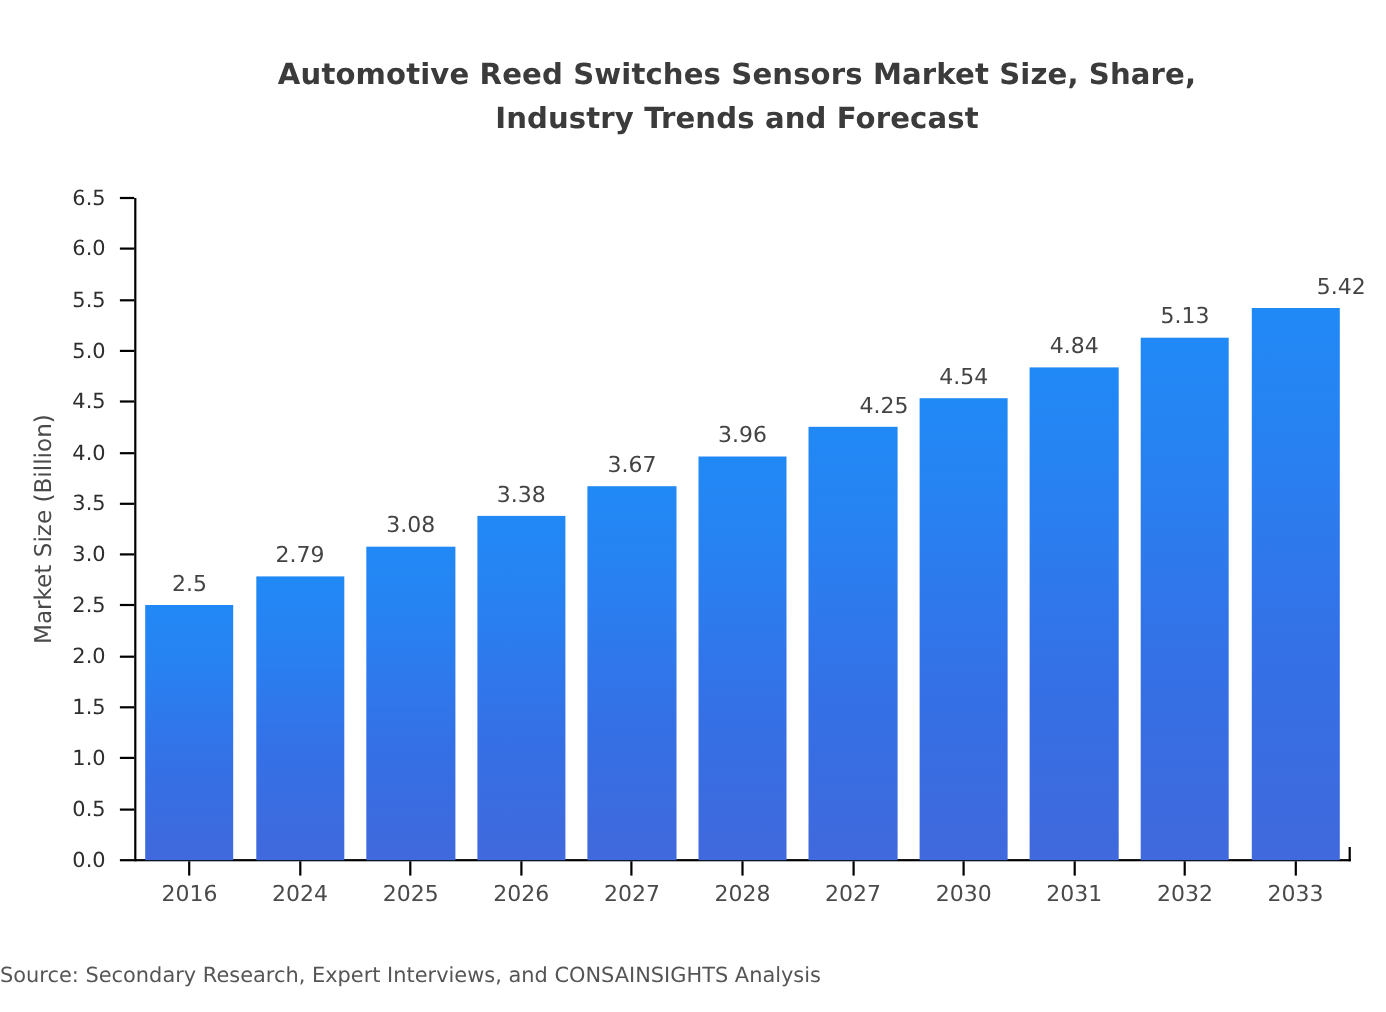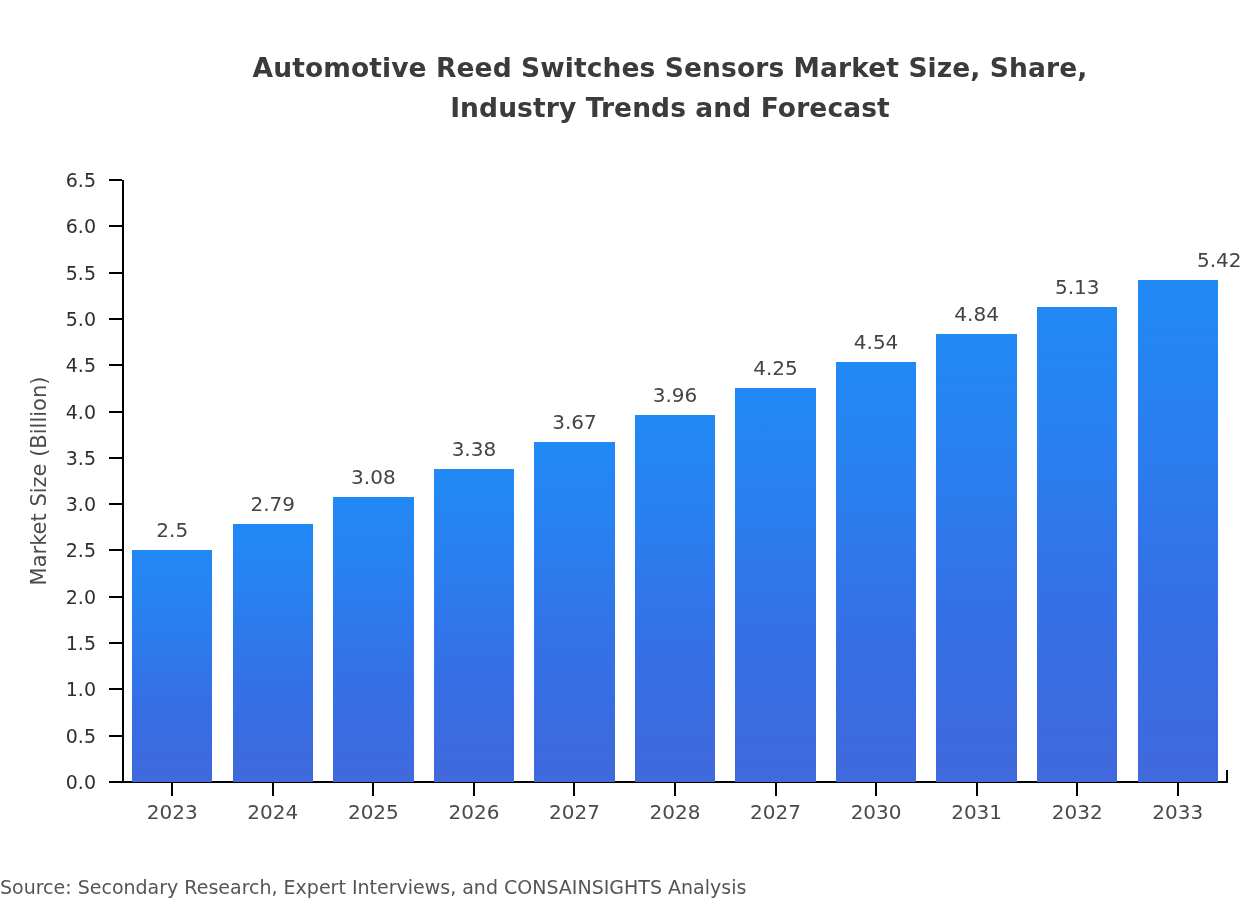--- a/index.html
+++ b/index.html
@@ -227,21 +227,21 @@
         <span class="ymark"></span>
       </div>
       <div class="ytick" style="top: 180px;">
         <span class="ylabel">6.5</span>
         <span class="ymark"></span>
       </div>
     </div>
   <div id="xticks-layer">
       <div class="xtick" style="left: 172.273px;">
         <span class="xmark"></span>
-        <span class="xlabel">2023</span>
+        <span class="xlabel">2016</span>
       </div>
       <div class="xtick" style="left: 272.818px;">
         <span class="xmark"></span>
         <span class="xlabel">2024</span>
       </div>
       <div class="xtick" style="left: 373.364px;">
         <span class="xmark"></span>
         <span class="xlabel">2025</span>
       </div>
       <div class="xtick" style="left: 473.909px;">
@@ -284,21 +284,21 @@
       <div class="bar-value" style="left: 222.545px; width: 100.545px; top: 491.603px;">2.79</div>
       <div class="bar" style="left: 333.145px; top: 496.745px; width: 80.4364px; height: 285.255px;"></div>
       <div class="bar-value" style="left: 323.091px; width: 100.545px; top: 464.745px;">3.08</div>
       <div class="bar" style="left: 433.691px; top: 468.96px; width: 80.4364px; height: 313.04px;"></div>
       <div class="bar-value" style="left: 423.636px; width: 100.545px; top: 436.96px;">3.38</div>
       <div class="bar" style="left: 534.236px; top: 442.102px; width: 80.4364px; height: 339.898px;"></div>
       <div class="bar-value" style="left: 524.182px; width: 100.545px; top: 410.102px;">3.67</div>
       <div class="bar" style="left: 634.782px; top: 415.243px; width: 80.4364px; height: 366.757px;"></div>
       <div class="bar-value" style="left: 624.727px; width: 100.545px; top: 383.243px;">3.96</div>
       <div class="bar" style="left: 735.327px; top: 388.385px; width: 80.4364px; height: 393.615px;"></div>
-      <div class="bar-value" style="left: 725.273px; width: 100.545px; top: 356.385px;">4.25</div>
+      <div class="bar-value" style="left: 725.273px; width: 100.545px; top: 356.385px; text-align: right;">4.25</div>
       <div class="bar" style="left: 835.873px; top: 361.526px; width: 80.4364px; height: 420.474px;"></div>
       <div class="bar-value" style="left: 825.818px; width: 100.545px; top: 329.526px;">4.54</div>
       <div class="bar" style="left: 936.418px; top: 333.742px; width: 80.4364px; height: 448.258px;"></div>
       <div class="bar-value" style="left: 926.364px; width: 100.545px; top: 301.742px;">4.84</div>
       <div class="bar" style="left: 1036.96px; top: 306.883px; width: 80.4364px; height: 475.117px;"></div>
       <div class="bar-value" style="left: 1026.91px; width: 100.545px; top: 274.883px;">5.13</div>
       <div class="bar" style="left: 1137.51px; top: 280.025px; width: 80.4364px; height: 501.975px;"></div>
       <div class="bar-value" style="left: 1169px; width: 100.545px; top: 248.025px;">5.42</div>
     </div>
 

